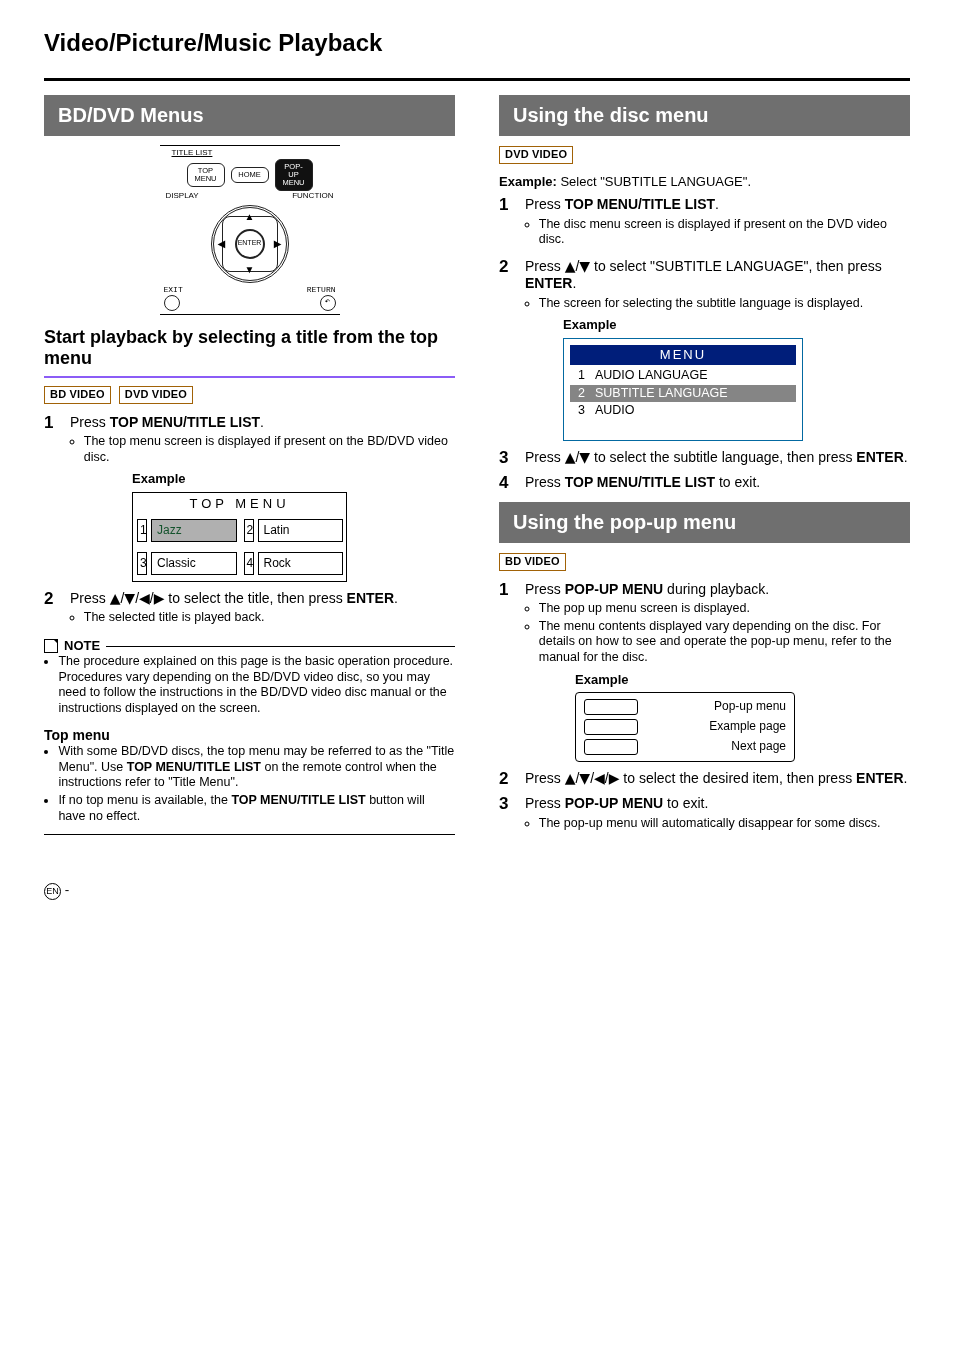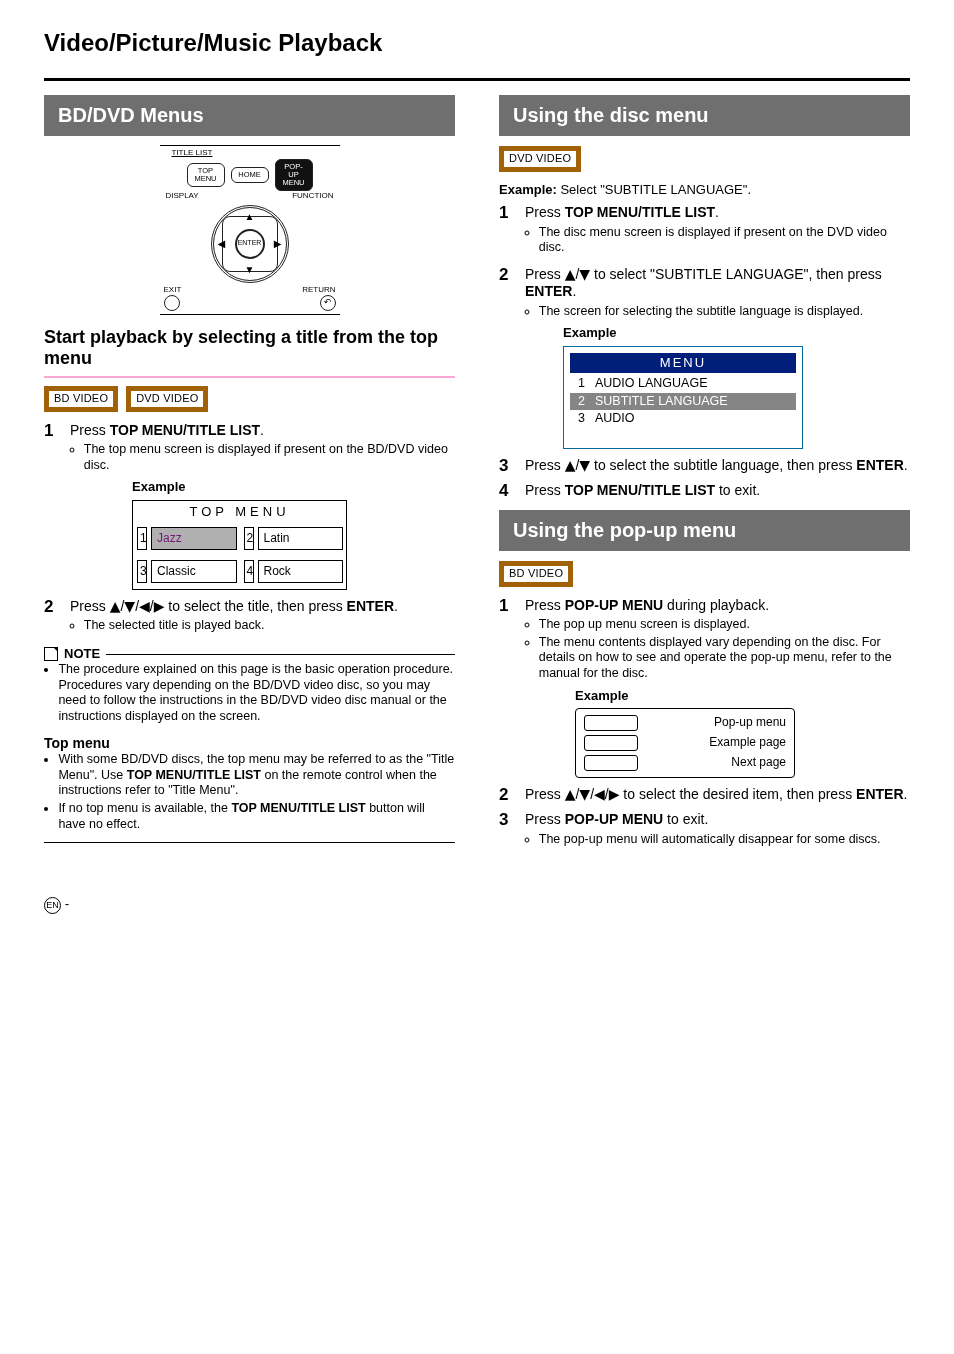--- a/index.html
+++ b/index.html
@@ -32,28 +32,28 @@
     padding: 8px 12px 8px 14px;
     margin-bottom: 10px;
   }
   .bullets { margin: 0 0 10px 0; padding-left: 1.15em; }
   .bullets li { margin-bottom: 2px; }
   .subhead {
     font-size: 18px;
     font-weight: bold;
     margin: 10px 0 6px 0;
     line-height: 1.2;
-    border-bottom: 2px solid #f9a8d4;
+    border-bottom: 2px solid #8b5cf6;
     padding-bottom: 6px;
   }
   .badges { display: flex; gap: 8px; margin: 8px 0 10px 0; }
   .badge {
-    border: 5px solid #a16207;
+    border: 1px solid #a16207;
     font-size: 11px;
-    font-weight: normal;
+    font-weight: bold;
     padding: 1px 5px;
     letter-spacing: 0.2px;
   }
   .ol { list-style: none; padding: 0; margin: 0; }
   .ol > li { display: flex; gap: 12px; margin-bottom: 8px; }
   .ol-num {
     font-weight: bold;
     font-size: 17px;
     line-height: 1;
     min-width: 14px;
@@ -80,21 +80,21 @@
     display: grid;
     grid-template-columns: 14px 1fr 14px 1fr;
     font-size: 12px;
   }
   .tm-cell {
     border: 1px solid #000;
     padding: 3px 5px;
     margin: 4px 3px 6px 4px;
   }
   .tm-num { text-align: center; padding: 3px 2px; border: 1px solid #000; margin: 4px 0 6px 4px;}
-  .top-menu-highlight { background: #b0b0b0; color: #701a75; }
+  .top-menu-highlight { background: #b0b0b0; color: #14532d; }
   .note-label {
     font-weight: bold;
     font-size: 13px;
     display: flex;
     align-items: center;
     gap: 6px;
     margin-top: 10px;
   }
   .note-rule { flex:1; border:none; border-top:1px solid #000; margin:0; }
   .heading-small {
@@ -122,21 +122,21 @@
   }
   .dpad-center {
     position:absolute; top:50%; left:50%; transform:translate(-50%,-50%);
     width:30px; height:30px; border:2px solid #222; border-radius:50%;
     font-size:7px; display:flex; align-items:center; justify-content:center;
   }
   .dpad-tri { position:absolute; font-size:10px; }
   .dpad-ring-frame {
     position:absolute; inset:8px; border:1px solid #222; border-radius:8px;
   }
-  .exit-row { display:flex; justify-content:space-between; font-size:8px; padding:0 4px; }
+  .exit-row { display:flex; justify-content:space-between; font-size:8px; padding:0 4px;font-family:Liberation Mono, monospace; }
   .exit-circ { width:16px; height:16px; border:1.5px solid #222; border-radius:50%; display:inline-block; }
   .ret-circ { width:16px; height:16px; border:1.5px solid #222; border-radius:50%; display:inline-flex; align-items:center; justify-content:center; font-size:9px; }
   .vsep-top { border-top:1px solid #000; margin-top:-1px; padding-top:2px;}
   .title-list-label { font-size:8px; text-decoration:underline; text-align:left; margin-left:12px; margin-bottom:1px;}
   
   .menu-box {
     border:1px solid #0369a1;
     width: 240px;
     margin-left: 68px;
     font-size: 12.5px;

